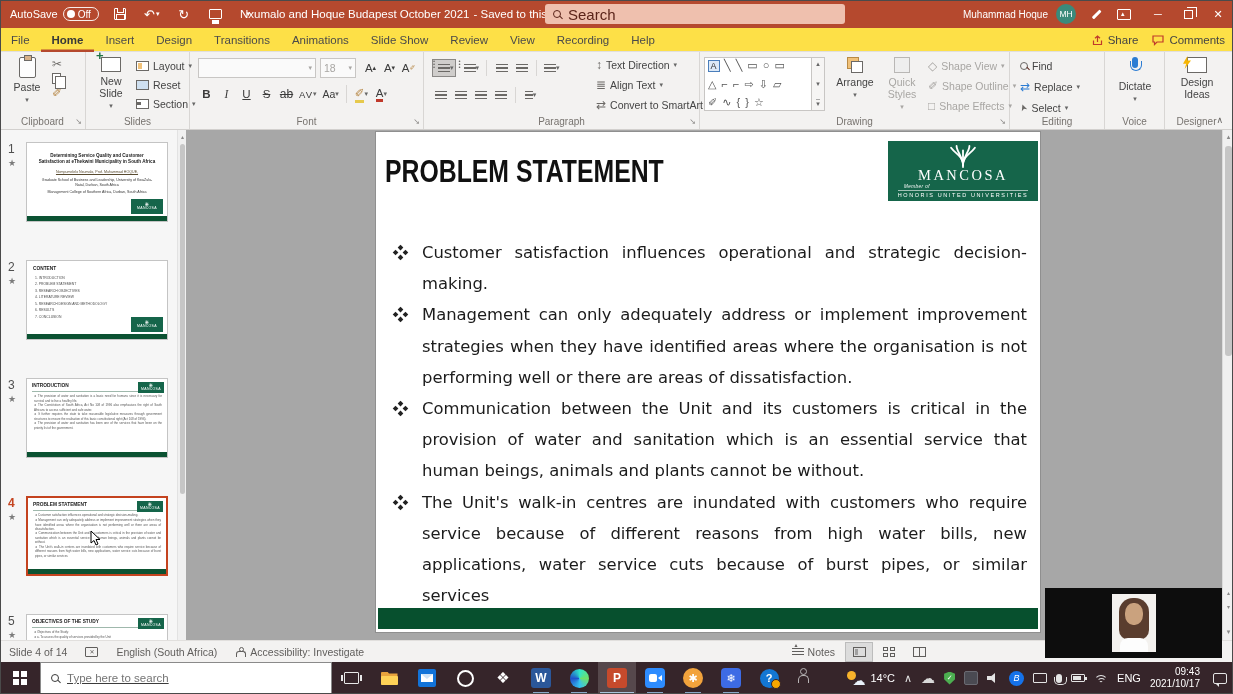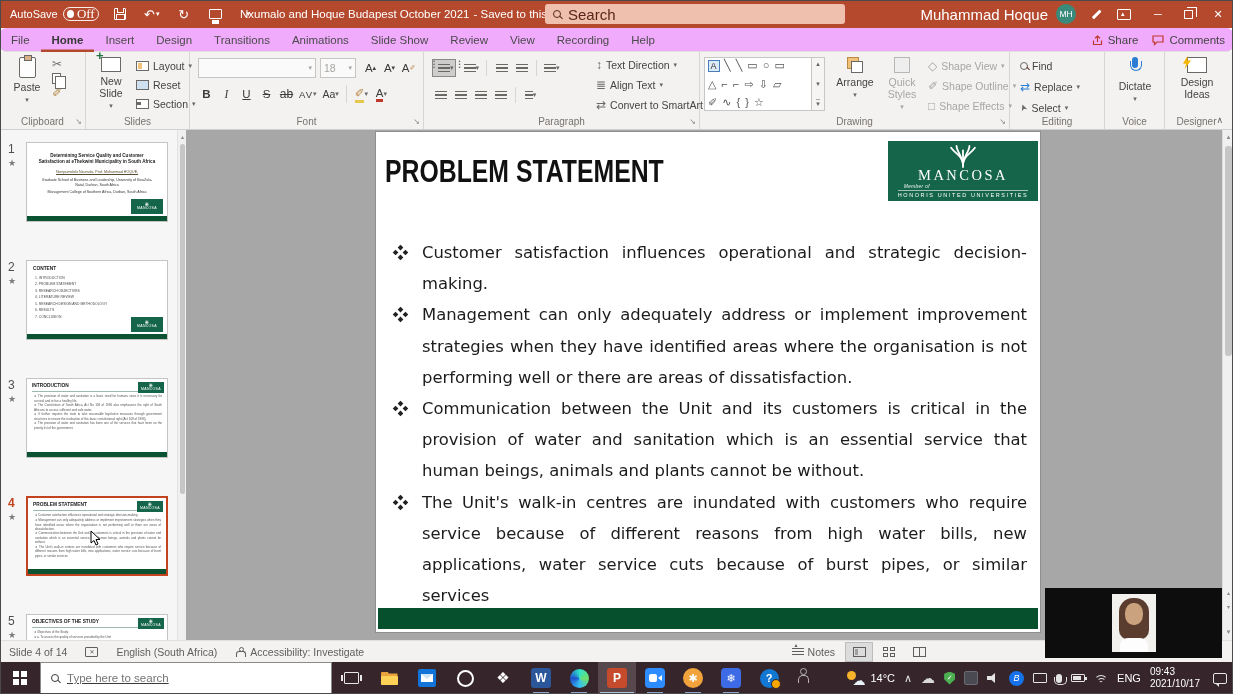--- a/index.html
+++ b/index.html
@@ -7,47 +7,47 @@
   body { font-family:"Liberation Sans", sans-serif; font-size:11px; color:#444; background:#fff; position:relative; }
   .abs { position:absolute; }
   .frame { position:absolute; inset:0; border:1px solid #4a4a4a; pointer-events:none; z-index:99; }
 
   
   .titlebar { position:absolute; left:0; top:0; width:1233px; height:28px; background:#B5492E; color:#fff; display:flex; align-items:center; }
   .tb-left { display:flex; align-items:center; gap:10px; padding-left:10px; }
   .autosave { display:flex; align-items:center; gap:5px; font-size:11px; }
   .as-toggle { width:36px; height:14px; border:1px solid rgba(255,255,255,.9); border-radius:8px; display:flex; align-items:center; gap:3px; padding:0 3px; }
   .as-dot { width:8px; height:8px; border-radius:50%; background:#fff; }
-  .as-off { font-size:13px;font-family:Liberation Serif, serif; }
+  .as-off { font-size:10px; }
   .qa-btn { width:22px; height:22px; display:flex; align-items:center; justify-content:center; font-size:13px; color:#fff; cursor:default; }
   .icon-save { width:12px; height:12px; border:1.4px solid #fff; border-radius:1px; position:relative; }
   .icon-save:before { content:""; position:absolute; left:2px; top:-1px; width:5px; height:4px; background:#B5492E; border:1.4px solid #fff; border-top:none; }
   .icon-save:after { content:""; position:absolute; left:1px; bottom:0; width:7px; height:4px; border:1.2px solid #fff; border-bottom:none; }
   .icon-monitor { width:13px; height:10px; border:1.3px solid #fff; border-radius:1px; position:relative; }
   .icon-monitor:after { content:""; position:absolute; left:3px; bottom:-4px; width:5px; height:2px; background:#fff; box-shadow:0 1px 0 1px #fff; }
   .tiny-dd { font-size:7px; margin-left:1px; }
   .tb-title { position:absolute; left:240px; top:0; height:28px; display:flex; align-items:center; gap:4px; font-size:11.5px; white-space:nowrap; }
   .tb-search { position:absolute; left:545px; top:4px; width:300px; height:20px; background:#EFC0AE; border-radius:3px; display:flex; align-items:center; padding:0 8px; gap:7px; }
   .tb-search input { border:none; outline:none; background:transparent; font-size:15px; color:#4d2018; width:250px; font-family:"Liberation Sans",sans-serif; }
   .tb-search input::placeholder { color:#5b241a; }
   .mag { width:8px; height:8px; border:1.4px solid #5b241a; border-radius:50%; position:relative; flex:none; }
   .mag:after { content:""; position:absolute; width:4px; height:1.4px; background:#5b241a; transform:rotate(45deg); right:-3px; bottom:-1px; }
   .tb-right { position:absolute; right:0; top:0; height:28px; display:flex; align-items:center; }
-  .user-name { font-size:15px; margin-right:8px; }
+  .user-name { font-size:10px; margin-right:8px; }
   .avatar { width:20px; height:20px; border-radius:50%; background:#3A8A7B; color:#fff; font-size:8.5px; display:flex; align-items:center; justify-content:center; margin-right:14px; }
   .win-btn { width:30px; height:28px; display:flex; align-items:center; justify-content:center; font-size:11px; }
   .icon-pen { width:13px; height:13px; position:relative; margin-right:14px; }
   .icon-pen:before { content:""; position:absolute; width:11px; height:2.5px; background:#fff; transform:rotate(-45deg); left:1px; top:5px; border-radius:1px; }
   .icon-ribbonopt { width:14px; height:11px; border:1.3px solid #fff; border-radius:1px; position:relative; margin-right:12px; }
   .icon-ribbonopt:after { content:"▴"; position:absolute; font-size:7px; left:3px; top:0px; color:#fff; }
   .icon-restore { width:9px; height:9px; border:1.2px solid #fff; position:relative; }
   .icon-restore:before { content:""; position:absolute; left:2px; top:-4px; width:9px; height:9px; border:1.2px solid #fff; border-left:none; border-bottom:none; }
 
   
-  .menubar { position:absolute; left:0; top:28px; width:1233px; height:24px; background:#f0abfc; display:flex; align-items:center; font-size:11.5px; color:#4a4a4a; border-bottom:1px solid #e1dfdd;border-radius:6px; }
+  .menubar { position:absolute; left:0; top:28px; width:1233px; height:24px; background:#fde047; display:flex; align-items:center; font-size:11.5px; color:#4a4a4a; border-bottom:1px solid #e1dfdd; }
   .mtab { padding:0 11px; height:24px; display:flex; align-items:center; cursor:default; white-space:nowrap; }
   .mtab.active { font-weight:bold; color:#383838; box-shadow:inset 0 -2.5px 0 #B5492E; }
   .menubar-right { position:absolute; right:8px; top:0; height:24px; display:flex; align-items:center; gap:14px; }
   .mr-item { display:flex; align-items:center; gap:5px; color:#444; }
   .mr-item svg { display:block; }
 
   
   .ribbon { position:absolute; left:0; top:52px; width:1233px; height:78px; background:#f3f2f1; border-bottom:1px solid #d2d0ce; font-size:10.5px; color:#444; }
   .rgroup { position:absolute; top:0; height:77px; border-right:1px solid #d8d6d4; }
   .glabel { position:absolute; bottom:2px; left:0; right:0; text-align:center; font-size:10px; color:#77736f; }
@@ -213,21 +213,21 @@
   .icon-speaker:after { content:""; position:absolute; left:2px; top:0; border-top:5px solid transparent; border-bottom:5px solid transparent; border-right:6px solid #e4e4e4; }
   .icon-bt { width:15px; height:15px; border-radius:50%; background:#1572EA; color:#fff; font-size:9px; display:flex; align-items:center; justify-content:center; font-style:italic; }
   .icon-tablet { width:14px; height:10px; border:1.3px solid #e4e4e4; border-radius:1px; }
   .icon-tmic { width:6px; height:9px; background:#e4e4e4; border-radius:3px; position:relative; }
   .icon-tmic:after { content:""; position:absolute; left:-2.5px; top:3px; width:11px; height:7px; border:1.2px solid #e4e4e4; border-top:none; border-radius:0 0 5px 5px; }
   .icon-batt { width:14px; height:8px; border:1.2px solid #e4e4e4; border-radius:1px; position:relative; }
   .icon-batt:before { content:""; position:absolute; right:-3px; top:2px; width:2px; height:3px; background:#e4e4e4; }
   .icon-batt:after { content:""; position:absolute; left:1px; top:1px; bottom:1px; width:8px; background:#e4e4e4; }
   .icon-wifi { width:14px; height:10px; position:relative; overflow:hidden; }
   .icon-wifi i { position:absolute; border:1.3px solid #e4e4e4; border-radius:50%; border-bottom-color:transparent; border-left-color:transparent; border-right-color:transparent; }
-  .clock { text-align:left; font-size:10px; line-height:1.25; color:#fff; }
+  .clock { text-align:right; font-size:10px; line-height:1.25; color:#fff; }
   .icon-chat { width:14px; height:11px; border:1.4px solid #e4e4e4; border-radius:2px; position:relative; margin-left:4px; }
   .icon-chat:after { content:""; position:absolute; left:1px; bottom:-4px; border-left:4px solid transparent; border-right:0 solid transparent; border-top:4px solid #e4e4e4; }
 </style>
 </head>
 <body>
 
 <div class="titlebar">
   <div class="tb-left">
     <div class="autosave">
       <span>AutoSave</span>

